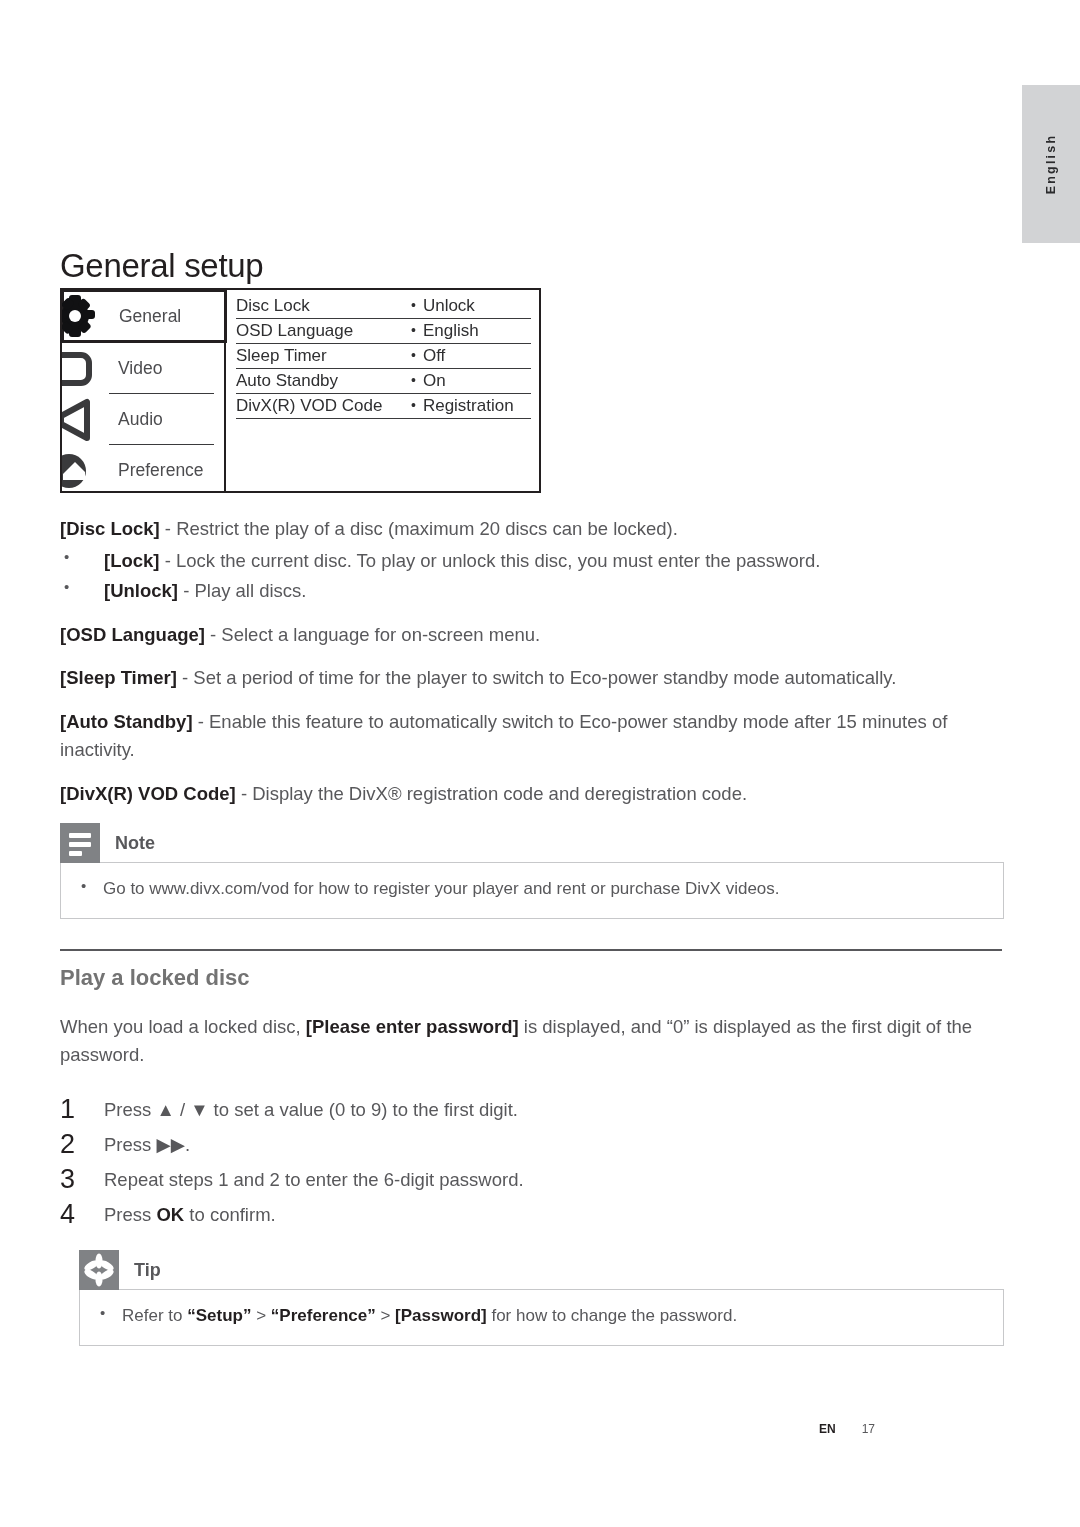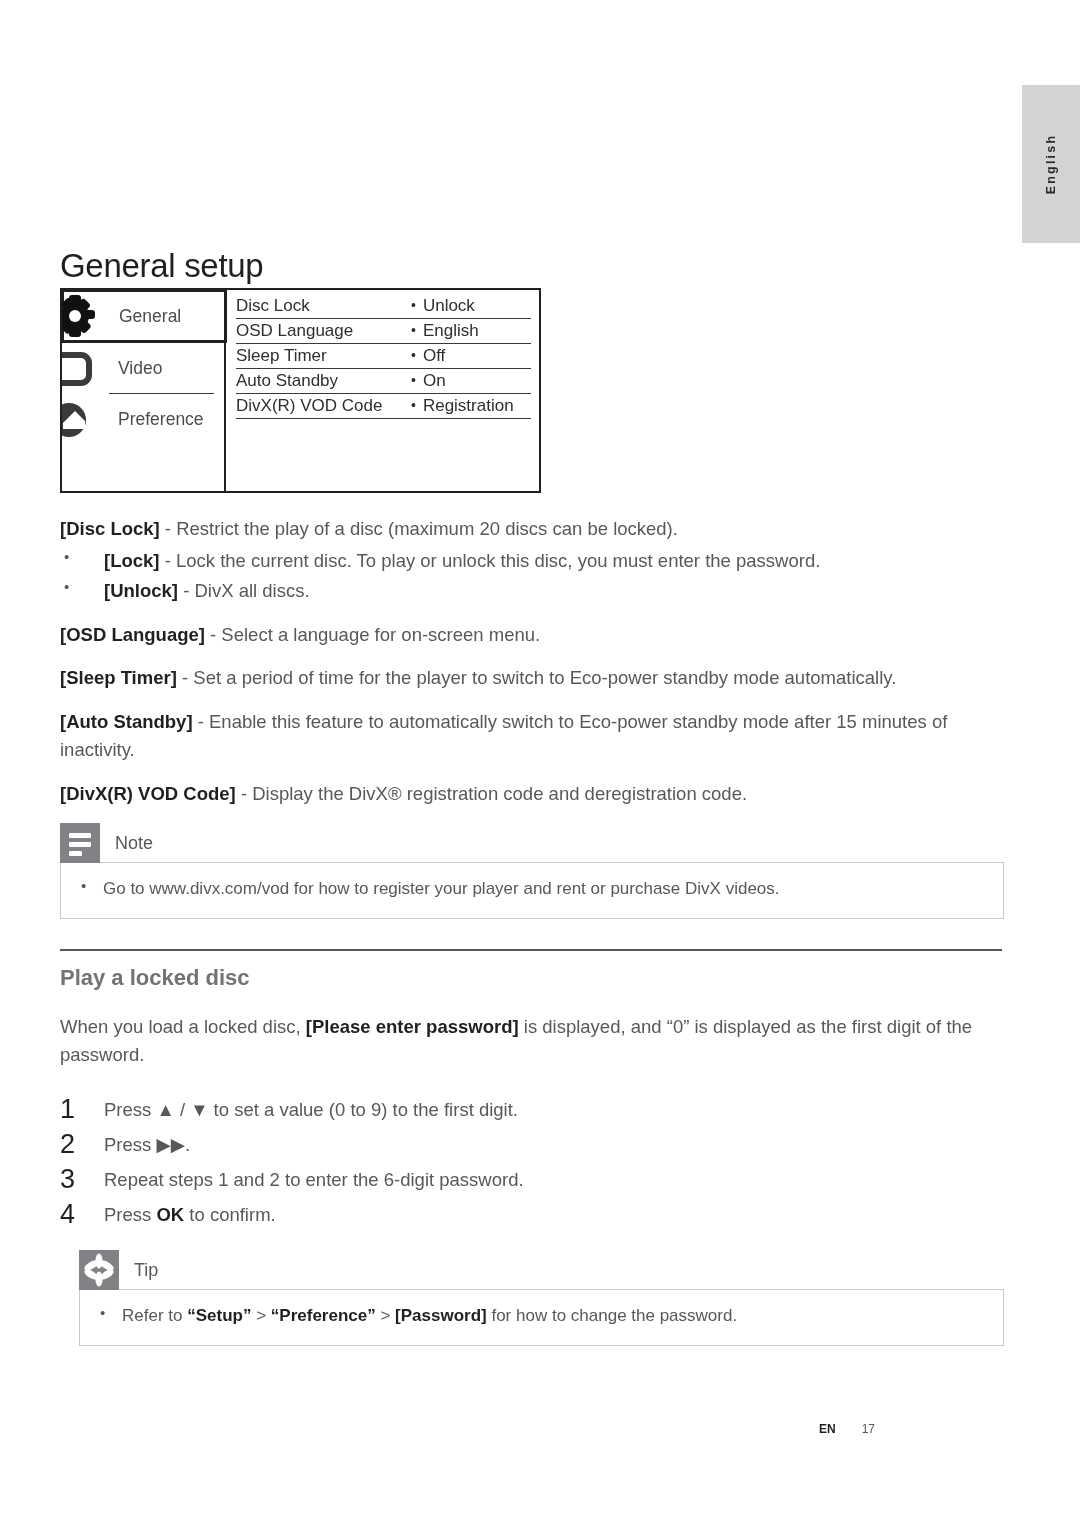--- a/index.html
+++ b/index.html
@@ -183,20 +183,21 @@
   
   .callout {
     position: relative;
     margin-top: 10px;
     margin-bottom: 4px;
   }
   .callout-head {
     display: flex;
     align-items: flex-start;
     height: 40px;
+    font-weight: bold;
   }
   .callout-badge {
     width: 40px;
     height: 40px;
     background: #808285;
     flex: 0 0 40px;
     position: relative;
   }
   .callout-title {
     font-size: 18px;
@@ -345,20 +346,29 @@
       <div class="osd-item">
         <span class="osd-ico">
           <svg width="52" height="46" viewBox="0 0 52 46">
             <rect x="-10" y="9" width="40" height="28" rx="8" fill="none" stroke="#3a3a3c" stroke-width="6"></rect>
           </svg>
         </span>
         <span class="osd-label">Video</span>
         <span class="osd-sep"></span>
       </div>
 
+      <div class="osd-item">
+        <span class="osd-ico">
+          <svg width="52" height="46" viewBox="0 0 52 46">
+            <path d="M28 5 L28 41 L2 27 L2 19 Z" fill="none" stroke="#3a3a3c" stroke-width="6" stroke-linejoin="round"></path>
+          </svg>
+        </span>
+        <span class="osd-label">Audio</span>
+        <span class="osd-sep"></span>
+      </div>
 
       <div class="osd-item">
         <span class="osd-ico">
           <svg width="52" height="46" viewBox="0 0 52 46">
             <circle cx="10" cy="23" r="17" fill="#3a3a3c"></circle>
             <path d="M4 26 L16 14 L26 24 L26 32 L4 32 Z" fill="#ffffff"></path>
           </svg>
         </span>
         <span class="osd-label">Preference</span>
       </div>
@@ -394,21 +404,21 @@
 
     <p class="para-tight">
       <b>[Disc Lock]</b><span> - Restrict the play of a disc (maximum 20 discs can be locked).</span>
     </p>
 
     <ul class="bullets">
       <li>
         <b>[Lock]</b><span> - Lock the current disc. To play or unlock this disc, you must enter the password.</span>
       </li>
       <li>
-        <b>[Unlock]</b><span> - DivX all discs.</span>
+        <b>[Unlock]</b><span> - Play all discs.</span>
       </li>
     </ul>
 
     <p>
       <b>[OSD Language]</b><span> - Select a language for on-screen menu.</span>
     </p>
 
     <p>
       <b>[Sleep Timer]</b><span> - Set a period of time for the player to switch to Eco-power standby mode automatically.</span>
     </p>

